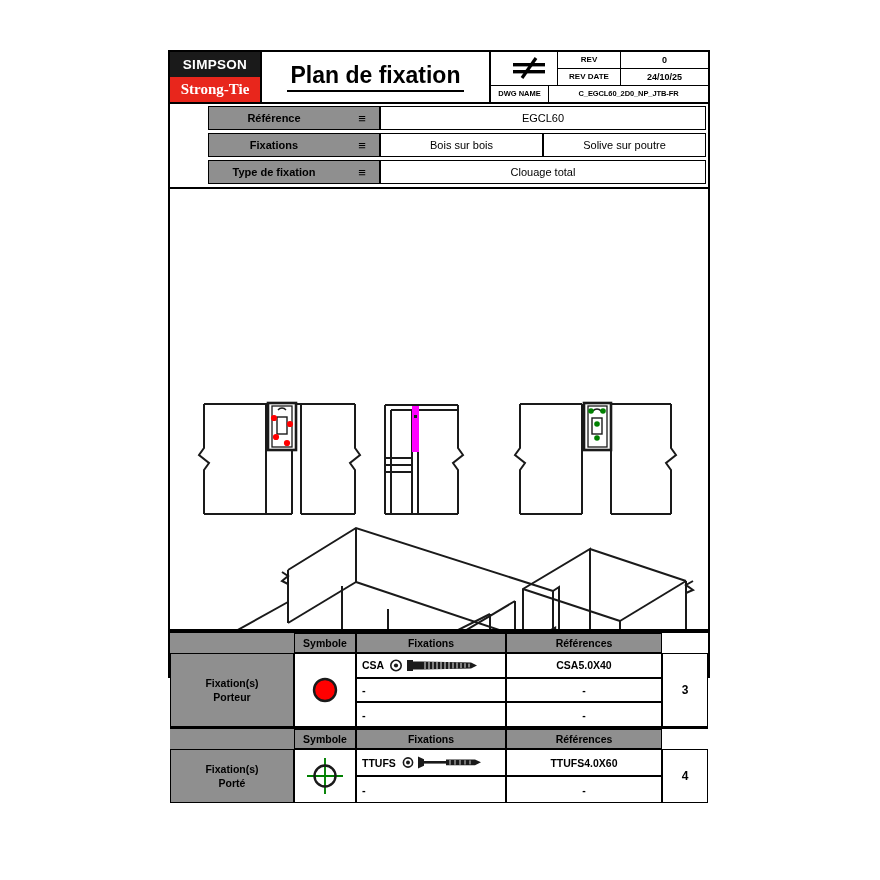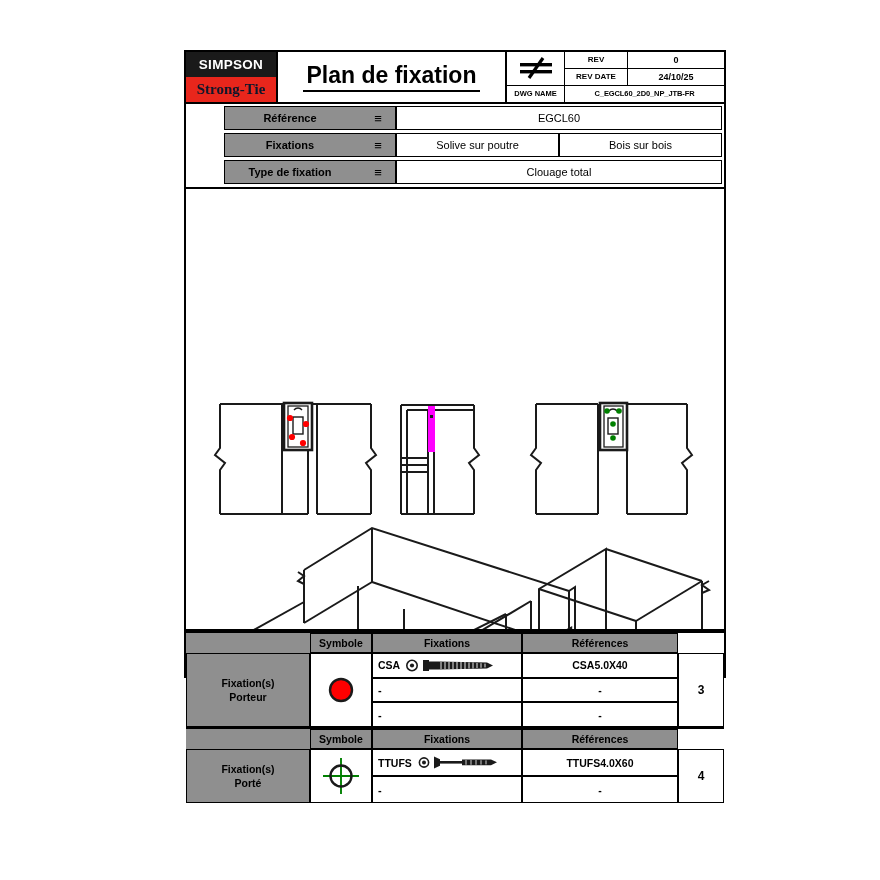--- a/index.html
+++ b/index.html
@@ -1,34 +1,34 @@
 <!DOCTYPE html>
 <html><head>
 <meta charset="utf-8">
 <style>
   html,body{margin:0;padding:0;background:#ffffff;}
   body{width:880px;height:880px;font-family:"Liberation Sans",sans-serif;}
 
-  .sheet{position:absolute;left:184px;top:50px;width:542px;height:628px;
+  .sheet{position:absolute;left:168px;top:50px;width:542px;height:628px;
          border:2px solid #000;box-sizing:border-box;background:#fff;}
 
   
   .titleblock{display:flex;height:52px;border-bottom:2px solid #000;box-sizing:border-box;}
   .logo{width:92px;border-right:2px solid #000;box-sizing:border-box;
         display:flex;flex-direction:column;}
   .logo-top{flex:1;background:#1a1a1a;color:#fff;display:flex;align-items:center;
             justify-content:center;font-weight:bold;font-size:13.5px;letter-spacing:.3px;}
-  .logo-bot{flex:1;background:#e8261c;color:#0f172a;display:flex;align-items:center;
+  .logo-bot{flex:1;background:#e8261c;color:#ffffff;display:flex;align-items:center;
             justify-content:center;font-family:"Liberation Serif",serif;font-weight:bold;font-size:15px;}
   .title-main{flex:1;display:flex;align-items:center;justify-content:center;
               border-right:2px solid #000;box-sizing:border-box;}
   .title-main span{font-size:23px;font-weight:bold;border-bottom:2px solid #000;padding:0 4px 1px 4px;
                    font-family:"Liberation Sans",sans-serif;}
   .revblock{width:217px;display:flex;flex-direction:column;box-sizing:border-box;}
-  .rev-upper{flex:2;display:flex;box-sizing:border-box;border-bottom:1.5px solid #000;}
+  .rev-upper{flex:2;display:flex;box-sizing:border-box;border-bottom:1.5px solid #000;padding-left:9px;}
   .neq{width:58px;border-right:1.5px solid #000;display:flex;align-items:center;
        justify-content:center;box-sizing:border-box;}
   .rev-grid{flex:1;display:flex;flex-direction:column;}
   .rev-row{flex:1;display:flex;}
   .rev-row + .rev-row{border-top:1.5px solid #000;}
   .rev-lbl{width:63px;border-right:1.5px solid #000;display:flex;align-items:center;
            justify-content:center;font-size:8px;font-weight:bold;box-sizing:border-box;}
   .rev-val{flex:1;display:flex;align-items:center;justify-content:center;
            font-size:9px;font-weight:bold;}
   .rev-lower{flex:1;display:flex;}
@@ -138,22 +138,22 @@
         <div class="ival">EGCL60</div>
       </div>
     </div>
 
     <div class="irow">
       <div class="ilabel">
         <div class="txt">Fixations</div>
         <div class="eq">≡</div>
       </div>
       <div class="ivals">
+        <div class="ival">Bois sur bois</div>
         <div class="ival">Solive sur poutre</div>
-        <div class="ival">Bois sur bois</div>
       </div>
     </div>
 
     <div class="irow">
       <div class="ilabel">
         <div class="txt">Type de fixation</div>
         <div class="eq">≡</div>
       </div>
       <div class="ivals">
         <div class="ival">Clouage total</div>

